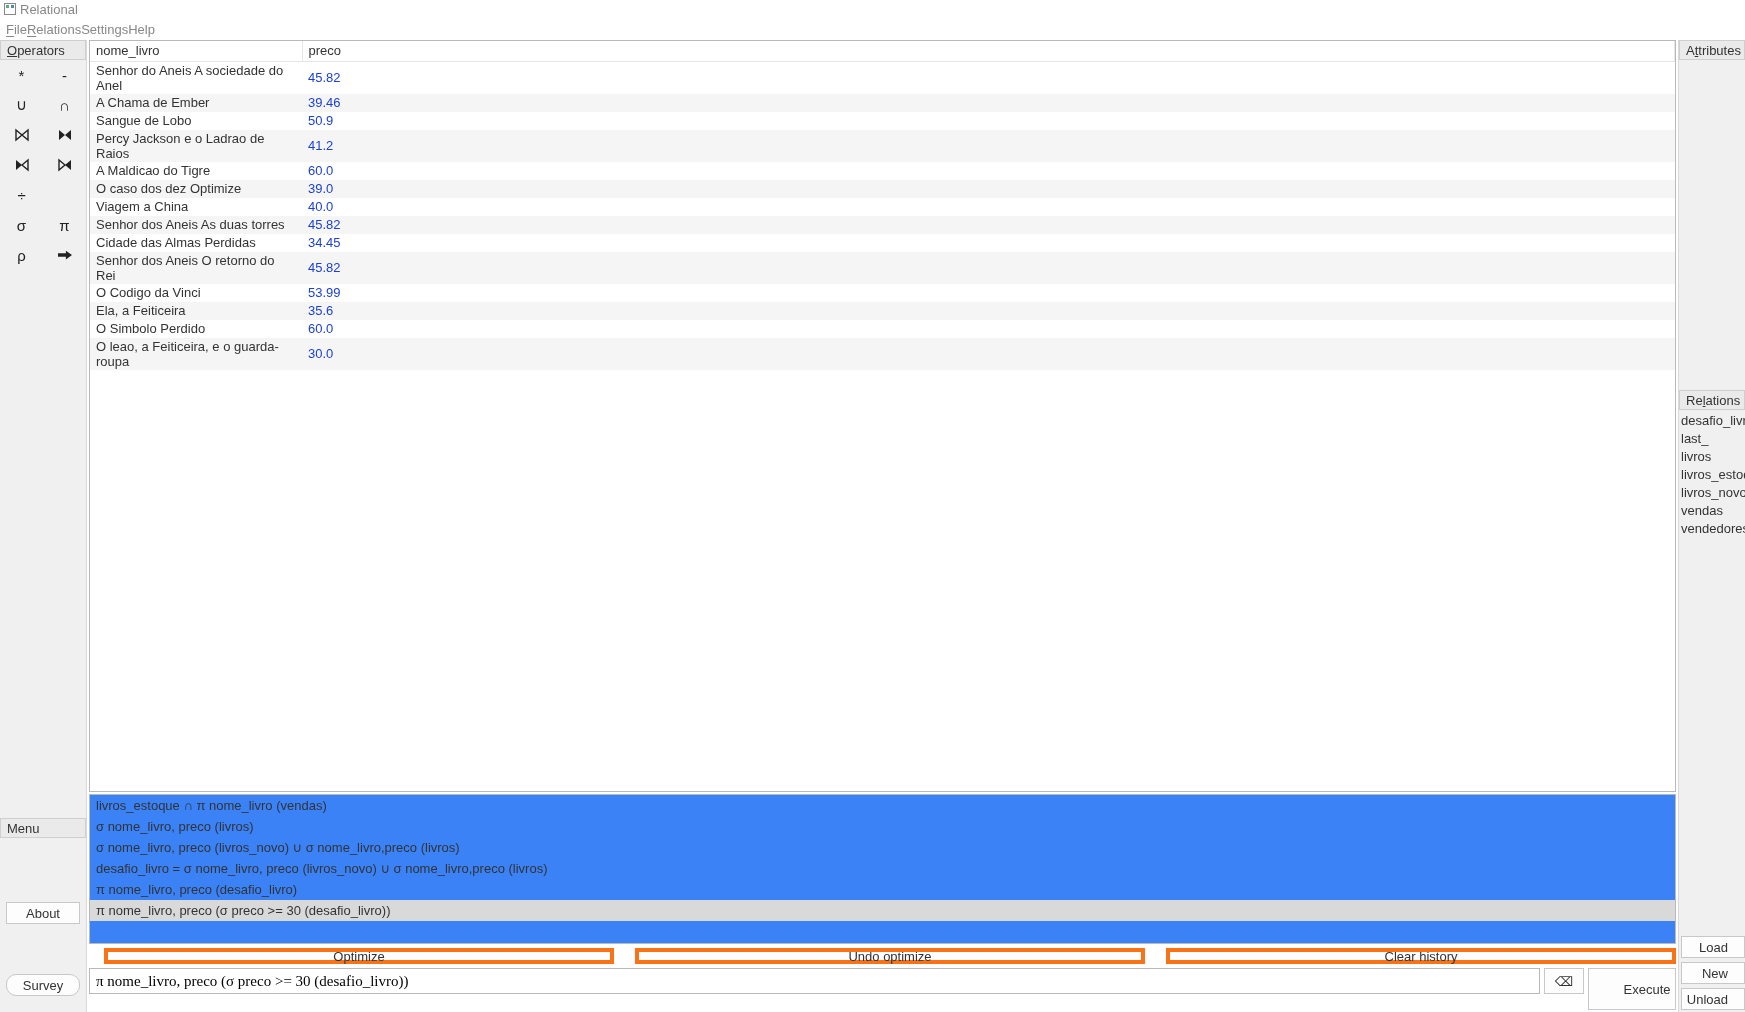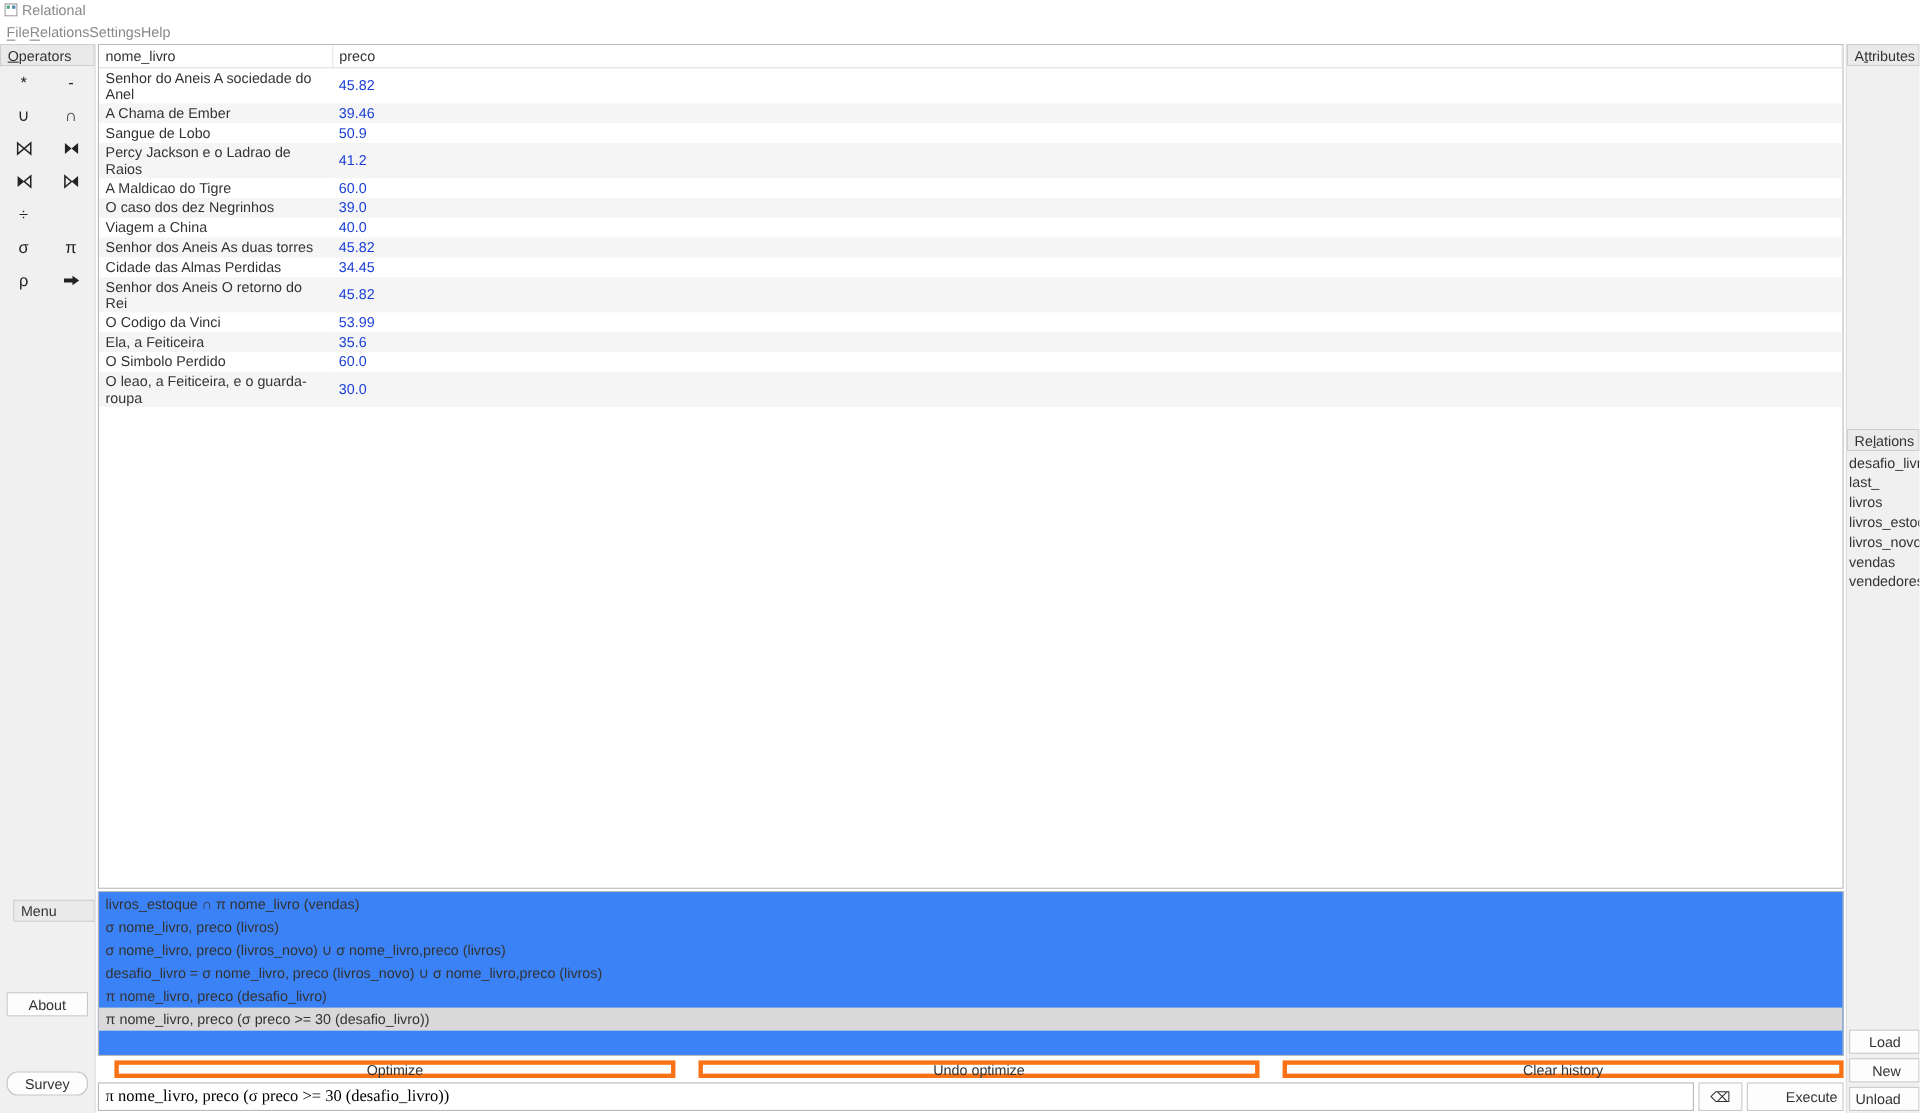--- a/index.html
+++ b/index.html
@@ -10,21 +10,21 @@
   .menubar { height: 22px; display: flex; align-items: center; padding: 2px 6px; gap: 0; color: #888; border-bottom: 0px solid #ddd; }
   .menubar span { cursor: default; }
   .menubar .mn-underline { text-decoration: underline; text-decoration-color: #888; text-underline-offset: 2px; }
   .main-wrap { position: absolute; top: 40px; left: 0; right: 0; bottom: 0; display: flex; }
   .left-col { width: 86px; flex: 0 0 86px; background: #f0f0f0; display: flex; flex-direction: column; }
   .panel-header { border: 1px solid #cfcfcf; background: #eaeaea; padding: 2px 6px; height: 20px; line-height: 15px; }
   .op-grid { flex: 0 0 auto; display: grid; grid-template-columns: 1fr 1fr; }
   .op-grid .op { height: 30px; display: flex; align-items: center; justify-content: center; font-size: 15px; color: #222; cursor: pointer; }
   .op svg { width: 14px; height: 14px; }
   .left-spacer { flex: 1 1 auto; }
-  .menu-label { border: 1px solid #cfcfcf; background: #eaeaea; padding: 2px 6px; height: 20px; line-height: 15px; margin-left: 12px; }
+  .menu-label { border: 1px solid #cfcfcf; background: #eaeaea; padding: 2px 6px; height: 20px; line-height: 15px; }
   .side-btn { margin: 24px 6px 4px 6px; border: 1px solid #c8c8c8; background: #fdfdfd; height: 22px; display:flex; align-items:center; justify-content:center; cursor:pointer; }
   .side-btn.survey { margin-top: 46px; margin-bottom: 16px; border-radius: 10px; }
 
   .center-col { flex: 1 1 auto; display: flex; flex-direction: column; border-left: 1px solid #d9d9d9; border-right: 1px solid #d9d9d9; }
   .result-table { flex: 1 1 auto; border: 1px solid #b9b9b9; margin: 0 2px 2px 2px; overflow: auto; background: #fff; }
   table { border-collapse: collapse; width: 100%; }
   thead th { text-align: left; font-weight: 400; padding: 2px 6px; border-bottom: 1px solid #e5e5e5; border-right: 1px solid #e5e5e5; height: 20px; color:#333; background:#fff; }
   tbody td { padding: 1px 6px; height: 18px; border-right: 0px; }
   tbody tr.alt { background: #f5f5f5; }
   td.num { color: #1a3fd6; }
@@ -32,21 +32,21 @@
   .history-box { height: 150px; border: 1px solid #b9b9b9; margin: 0 2px 4px 2px; overflow-y: scroll; background: #3b82f6; font-family: Georgia, "Times New Roman", serif; font-size: 15px; position: relative; }
   .history-box .h-line { padding: 0 6px; line-height: 21px; white-space: nowrap; }
   .history-box .h-line.sel { background: #d9d9d9; }
 
   .btn-row { display: flex; gap: 6px; margin: 0 2px 4px 2px; }
   .btn-row .wide-btn { flex: 1 1 0; border: 4px solid #f97316; background: #fdfdfd; height: 16px; display:flex; align-items:center; justify-content:center; cursor:pointer;margin-left:15px; }
 
   .query-row { display: flex; gap: 4px; margin: 0 2px 2px 2px; }
   .query-input { flex: 1 1 auto; border: 1px solid #b9b9b9; height: 26px; padding: 2px 6px; font-family: Georgia, "Times New Roman", serif; font-size: 15px; }
   .clear-x { width: 40px; border: 1px solid #c8c8c8; background:#fdfdfd; height:26px; display:flex; align-items:center; justify-content:center; cursor:pointer; }
-  .exec-btn { width: 88px; border: 1px solid #c8c8c8; background:#fdfdfd; height:26px; display:flex; align-items:center; justify-content:center; cursor:pointer;padding-left:30px; }
+  .exec-btn { width: 88px; border: 1px solid #c8c8c8; background:#fdfdfd; height:42px; display:flex; align-items:center; justify-content:center; cursor:pointer;padding-left:30px; }
 
   .right-col { width: 66px; flex: 0 0 66px; background: #f0f0f0; display:flex; flex-direction:column; overflow:hidden; }
   .right-col .attr-area { flex: 0 0 330px; }
   .right-col .rel-area { flex: 1 1 auto; }
   .rel-list { padding: 2px 0 0 2px; }
   .rel-list div { white-space: nowrap; overflow: hidden; height: 18px; line-height:18px; cursor:pointer; }
   .right-buttons { display:flex; flex-direction:column; gap:4px; padding: 0 0 2px 2px; }
   .right-buttons .rb { border:1px solid #c8c8c8; background:#fdfdfd; height:22px; display:flex; align-items:center; justify-content:flex-end; padding-right:16px; overflow:hidden; cursor:pointer; white-space:nowrap; }
 
   ::-webkit-scrollbar { width: 16px; background: #f0f0f0; }
@@ -146,21 +146,21 @@
             </tr>
             <tr class="alt">
               <td>Percy Jackson e o Ladrao de Raios</td>
               <td class="num">41.2</td>
             </tr>
             <tr>
               <td>A Maldicao do Tigre</td>
               <td class="num">60.0</td>
             </tr>
             <tr class="alt">
-              <td>O caso dos dez Negrinhos</td>
+              <td>O caso dos dez Optimize</td>
               <td class="num">39.0</td>
             </tr>
             <tr>
               <td>Viagem a China</td>
               <td class="num">40.0</td>
             </tr>
             <tr class="alt">
               <td>Senhor dos Aneis As duas torres</td>
               <td class="num">45.82</td>
             </tr>

